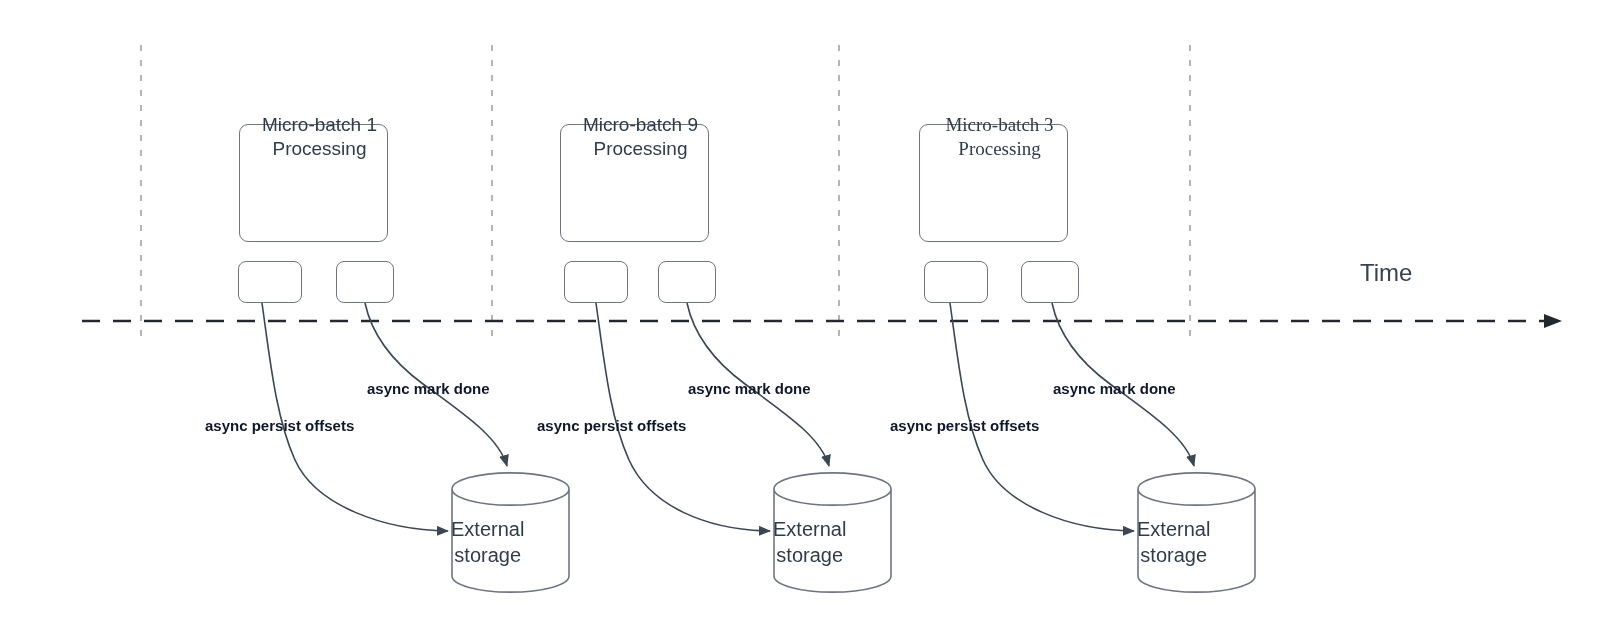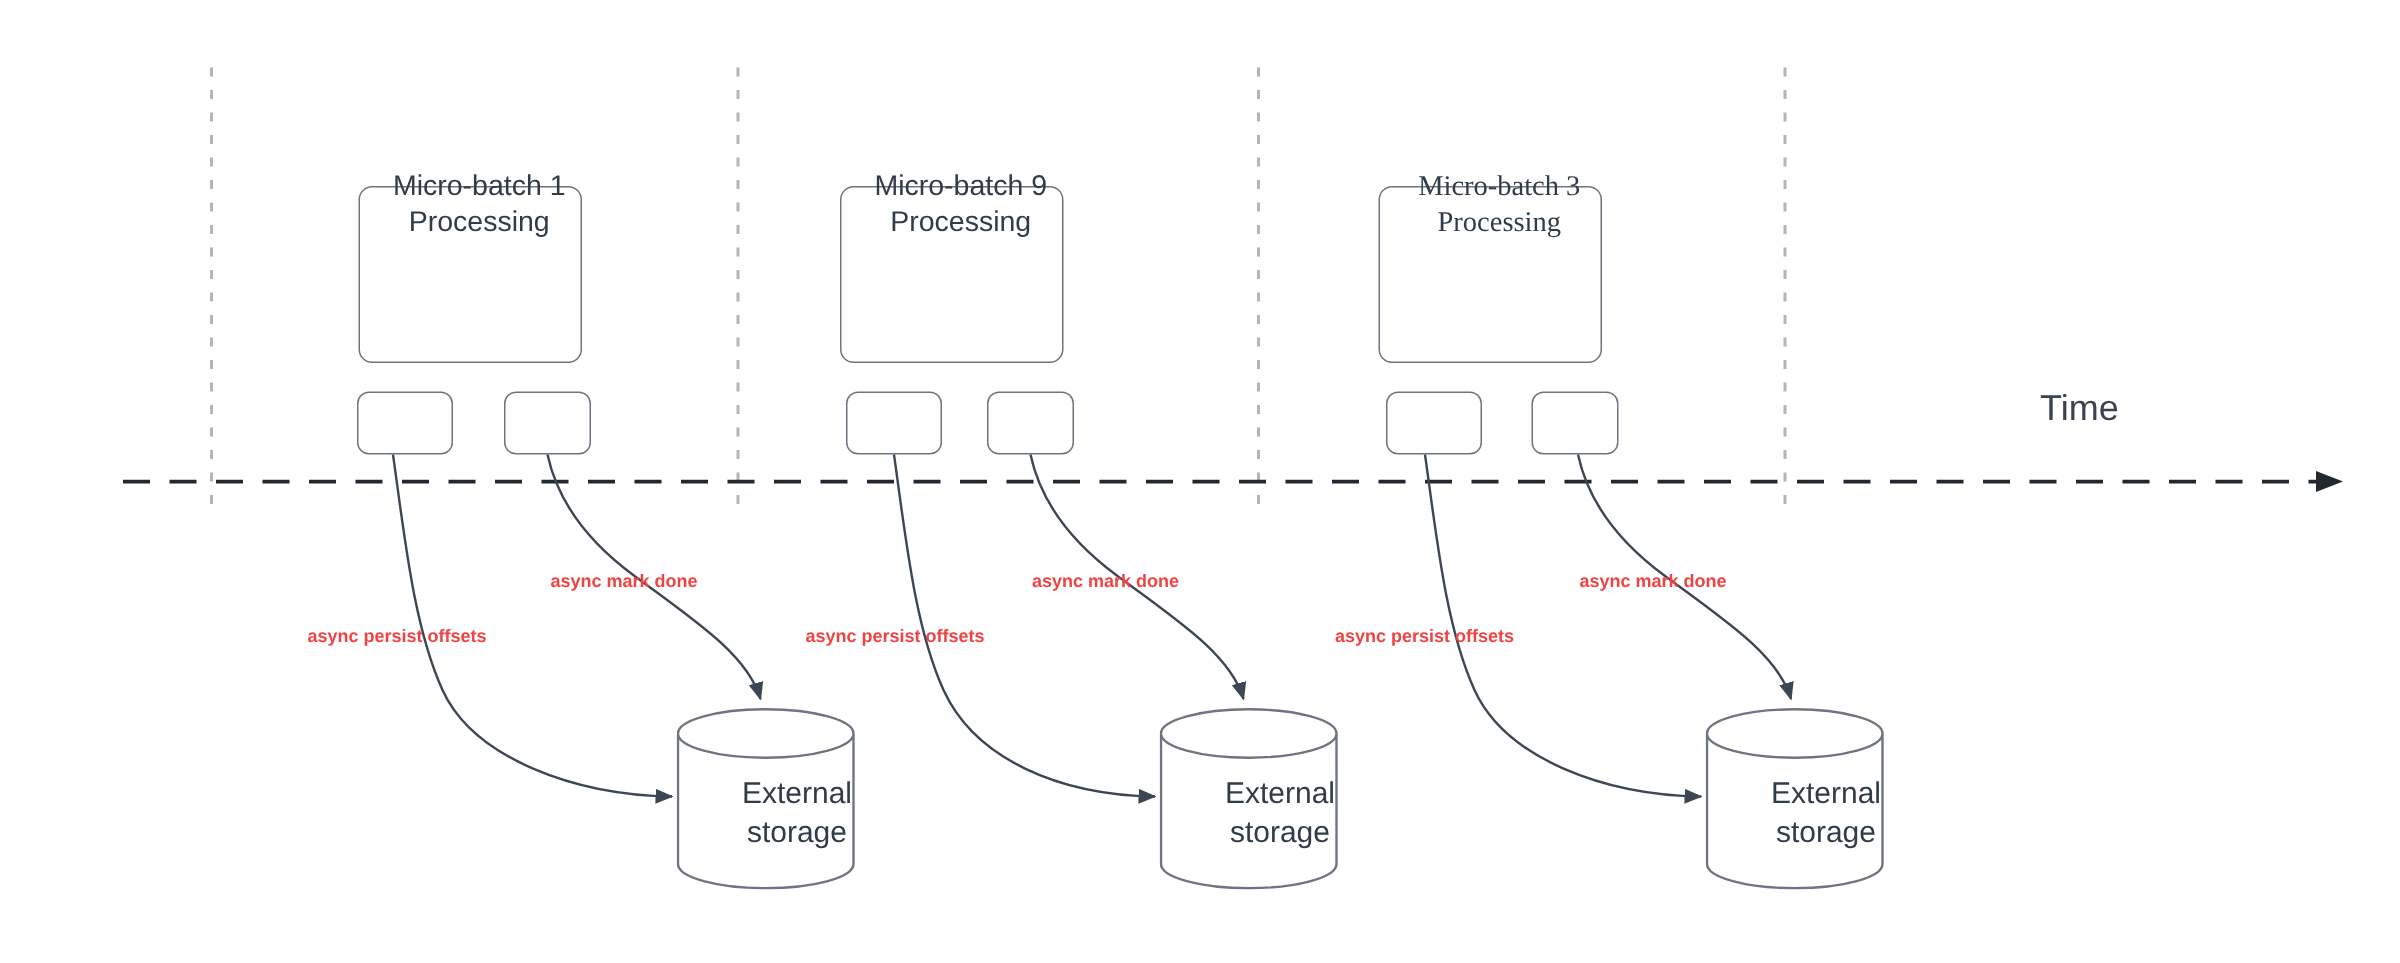--- a/index.html
+++ b/index.html
@@ -32,29 +32,29 @@
   }
   .task-box { width: 64px; height: 42px; top: 261px; border-radius: 8px; }
   .task-box.b { width: 58px; }
 
   .cylinder {
     position: absolute; top: 472px; width: 119px; height: 121px;
   }
   .cylinder svg { position: absolute; left: 0; top: 0; }
   .cylinder .cyl-text {
     position: absolute; left: 0; top: 20px; width: 94px; height: 100px;
-    display: flex; align-items: center; justify-content: flex-end;
-    text-align: center; color: #313c49; font-size: 20px; line-height: 26px; padding-left: 23px;
+    display: flex; align-items: center; justify-content: flex-start;
+    text-align: center; color: #313c49; font-size: 20px; line-height: 26px;
   }
 
   .edge-label {
     position: absolute;
-    font-size: 12px;
+    font-size: 15px;
     font-weight: bold;
-    color: #ef4444;
+    color: #0f172a;
     white-space: nowrap;
   }
   .time-label {
     position: absolute;
     left: 1360px; top: 259px;
     font-size: 24px;
     color: #39424e;
   }
 </style>
 </head>

